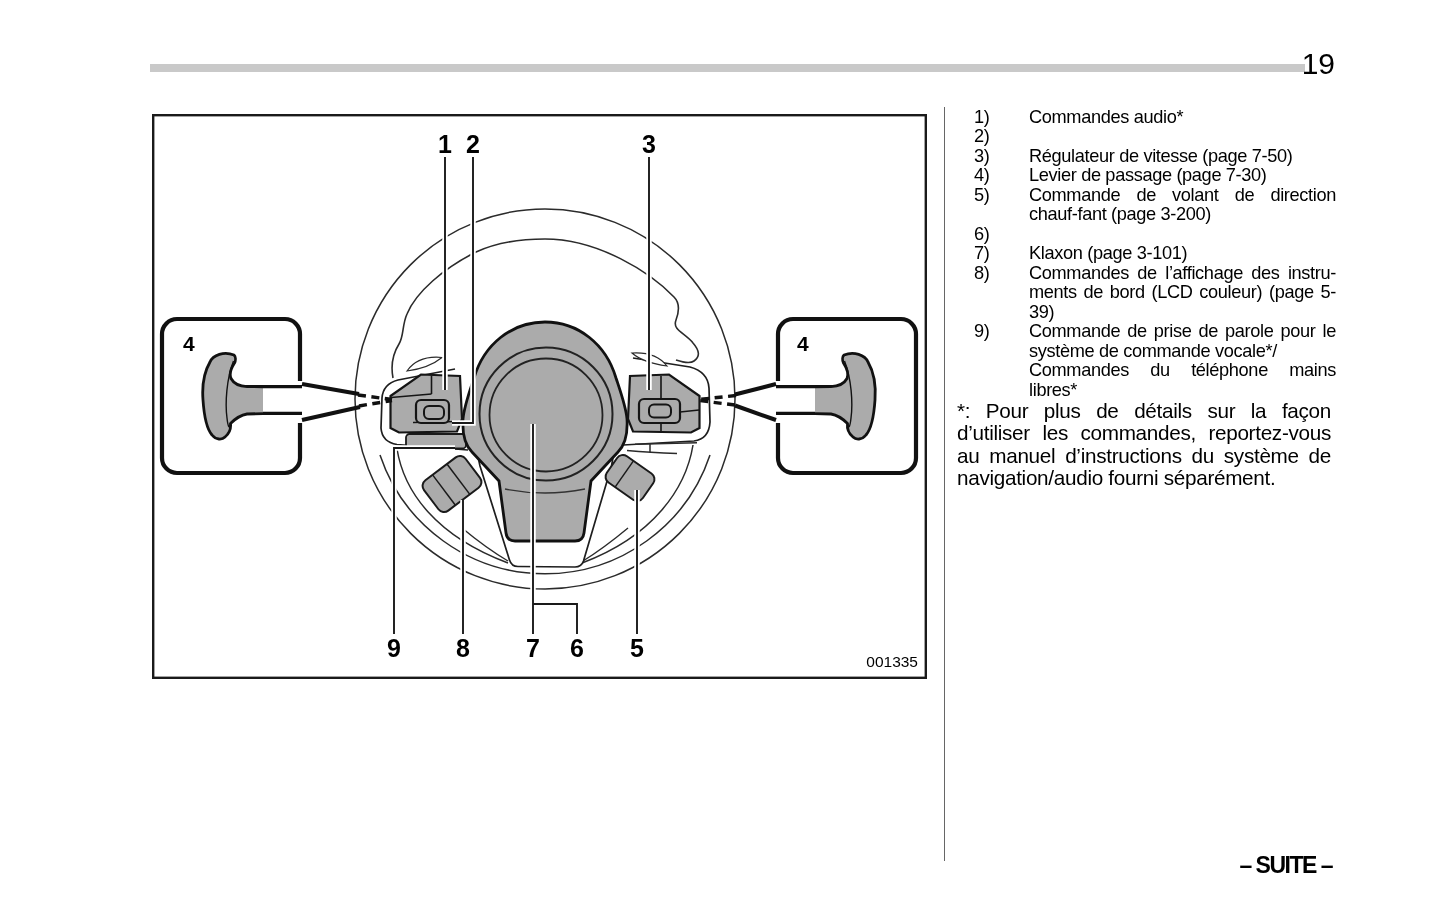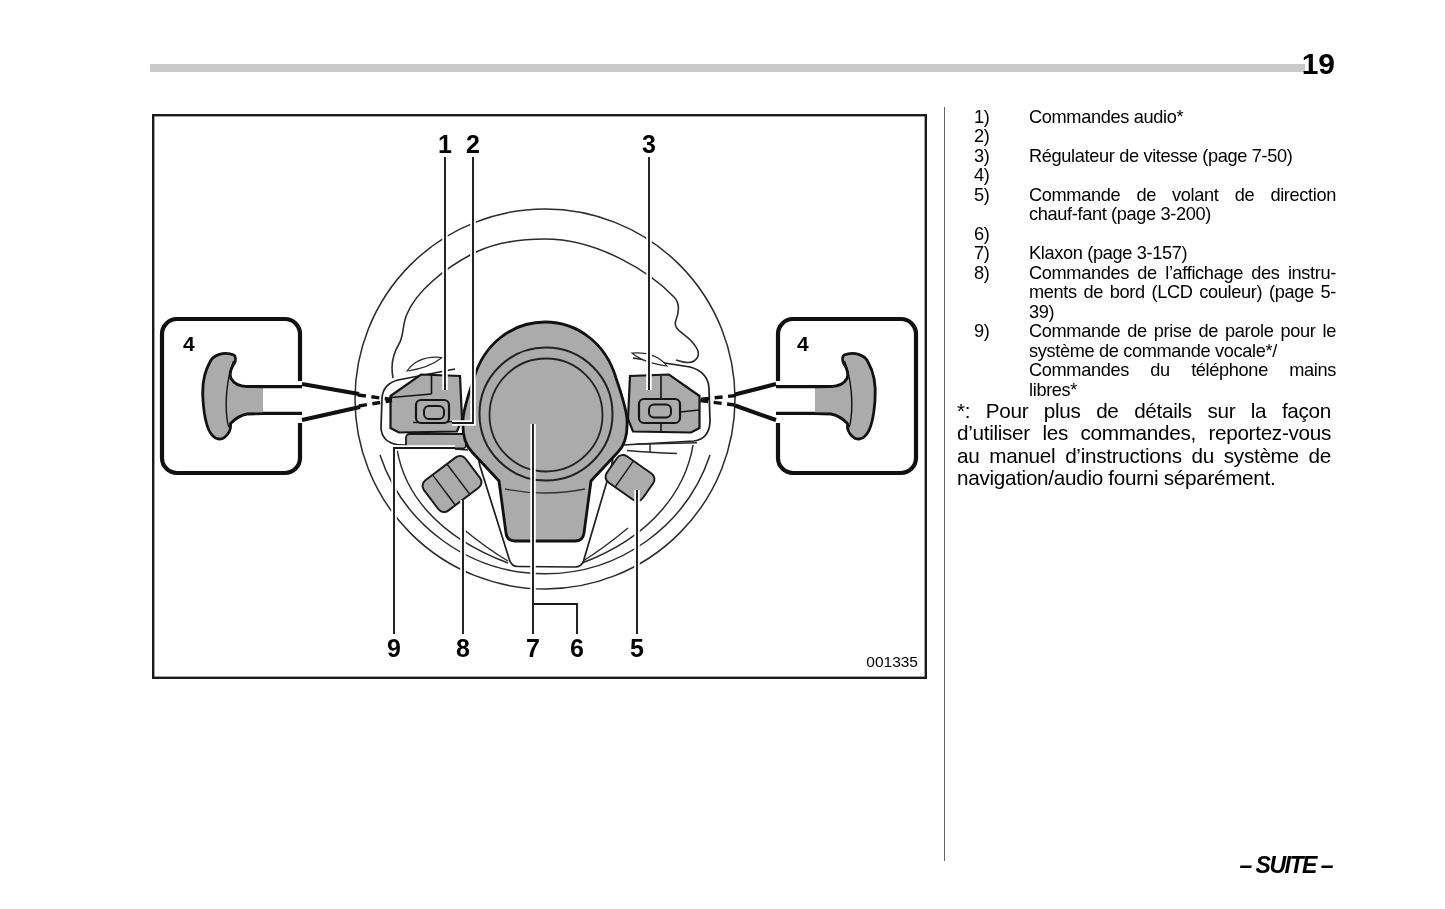--- a/index.html
+++ b/index.html
@@ -1,29 +1,29 @@
 <!DOCTYPE html>
 <html><head>
 <meta charset="utf-8">
 <style>
   html,body{margin:0;padding:0;}
   body{width:1445px;height:909px;position:relative;background:#ffffff;
        font-family:"Liberation Sans",sans-serif;color:#000;}
   .bar{position:absolute;left:150px;top:64px;width:1155px;height:8px;background:#c9c9c9;}
   .pageno{position:absolute;left:1255px;top:47px;width:80px;text-align:right;
-          font-size:30px;font-weight:bold;}
+          font-size:30px;font-weight:normal;}
   .sep{position:absolute;left:944px;top:107px;width:1.2px;height:754px;background:#666;}
   .col{position:absolute;left:957px;top:107.5px;width:379px;}
   .li{display:flex;font-size:18.2px;line-height:19.5px;letter-spacing:-0.35px;}
   .li .num{width:56px;flex:0 0 56px;padding-left:17px;box-sizing:border-box;}
   .li .txt{flex:1;text-align:justify;margin-left:16px;}
   .note{font-size:20.7px;line-height:22.3px;text-align:justify;
         letter-spacing:-0.3px;width:374px;}
   .suite{position:absolute;left:1032px;top:852px;width:300px;text-align:right;
-         font-size:23px;font-weight:bold;font-style:italic;letter-spacing:-1.5px;}
+         font-size:23px;font-weight:bold;letter-spacing:-1.5px;}
 </style>
 </head>
 <body>
 <div class="bar"></div>
 <div class="pageno">19</div>
 <div class="sep"></div>
 
 <div class="col">
   <div class="li">
       <span class="num">1)</span>
@@ -31,31 +31,32 @@
     </div>
   <div class="li">
       <span class="num">2)</span>
     </div>
   <div class="li">
       <span class="num">3)</span>
       <div class="txt">Régulateur de vitesse (page 7-50)</div>
     </div>
   <div class="li">
       <span class="num">4)</span>
+      <div class="txt">Levier de passage (page 7-30)</div>
     </div>
   <div class="li">
       <span class="num">5)</span>
       <div class="txt">Commande de volant de direction chauf-fant (page 3-200)</div>
     </div>
   <div class="li">
       <span class="num">6)</span>
     </div>
   <div class="li">
       <span class="num">7)</span>
-      <div class="txt">Klaxon (page 3-157)</div>
+      <div class="txt">Klaxon (page 3-101)</div>
     </div>
   <div class="li">
       <span class="num">8)</span>
       <div class="txt">Commandes de l’affichage des instru-ments de bord (LCD couleur) (page 5-39)</div>
     </div>
   <div class="li">
       <span class="num">9)</span>
       <div class="txt">Commande de prise de parole pour le système de commande vocale*/<br>Commandes du téléphone mains libres*</div>
     </div>
   <div class="note">*: Pour plus de détails sur la façon d’utiliser les commandes, reportez-vous au manuel d’instructions du système de navigation/audio fourni séparément.</div>

